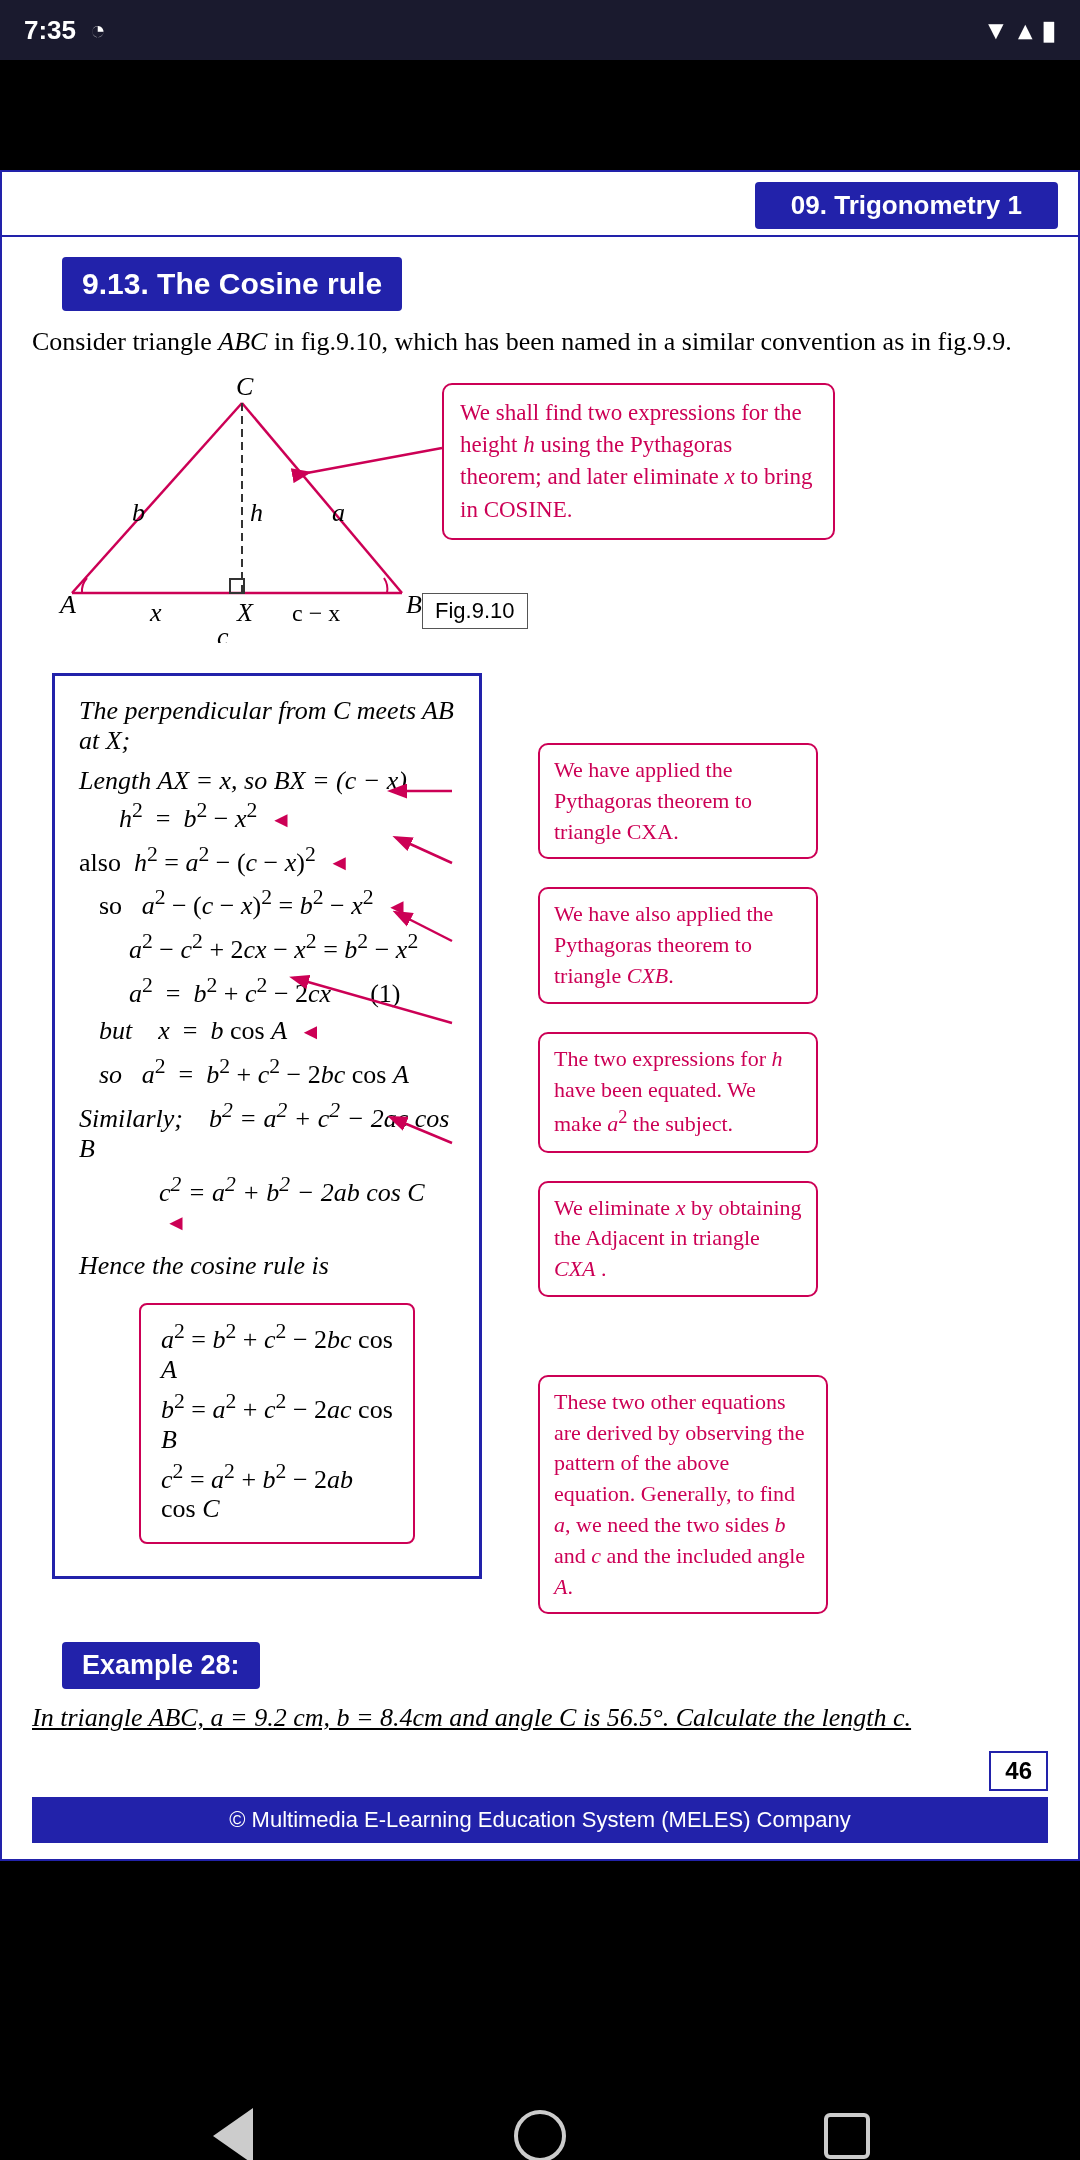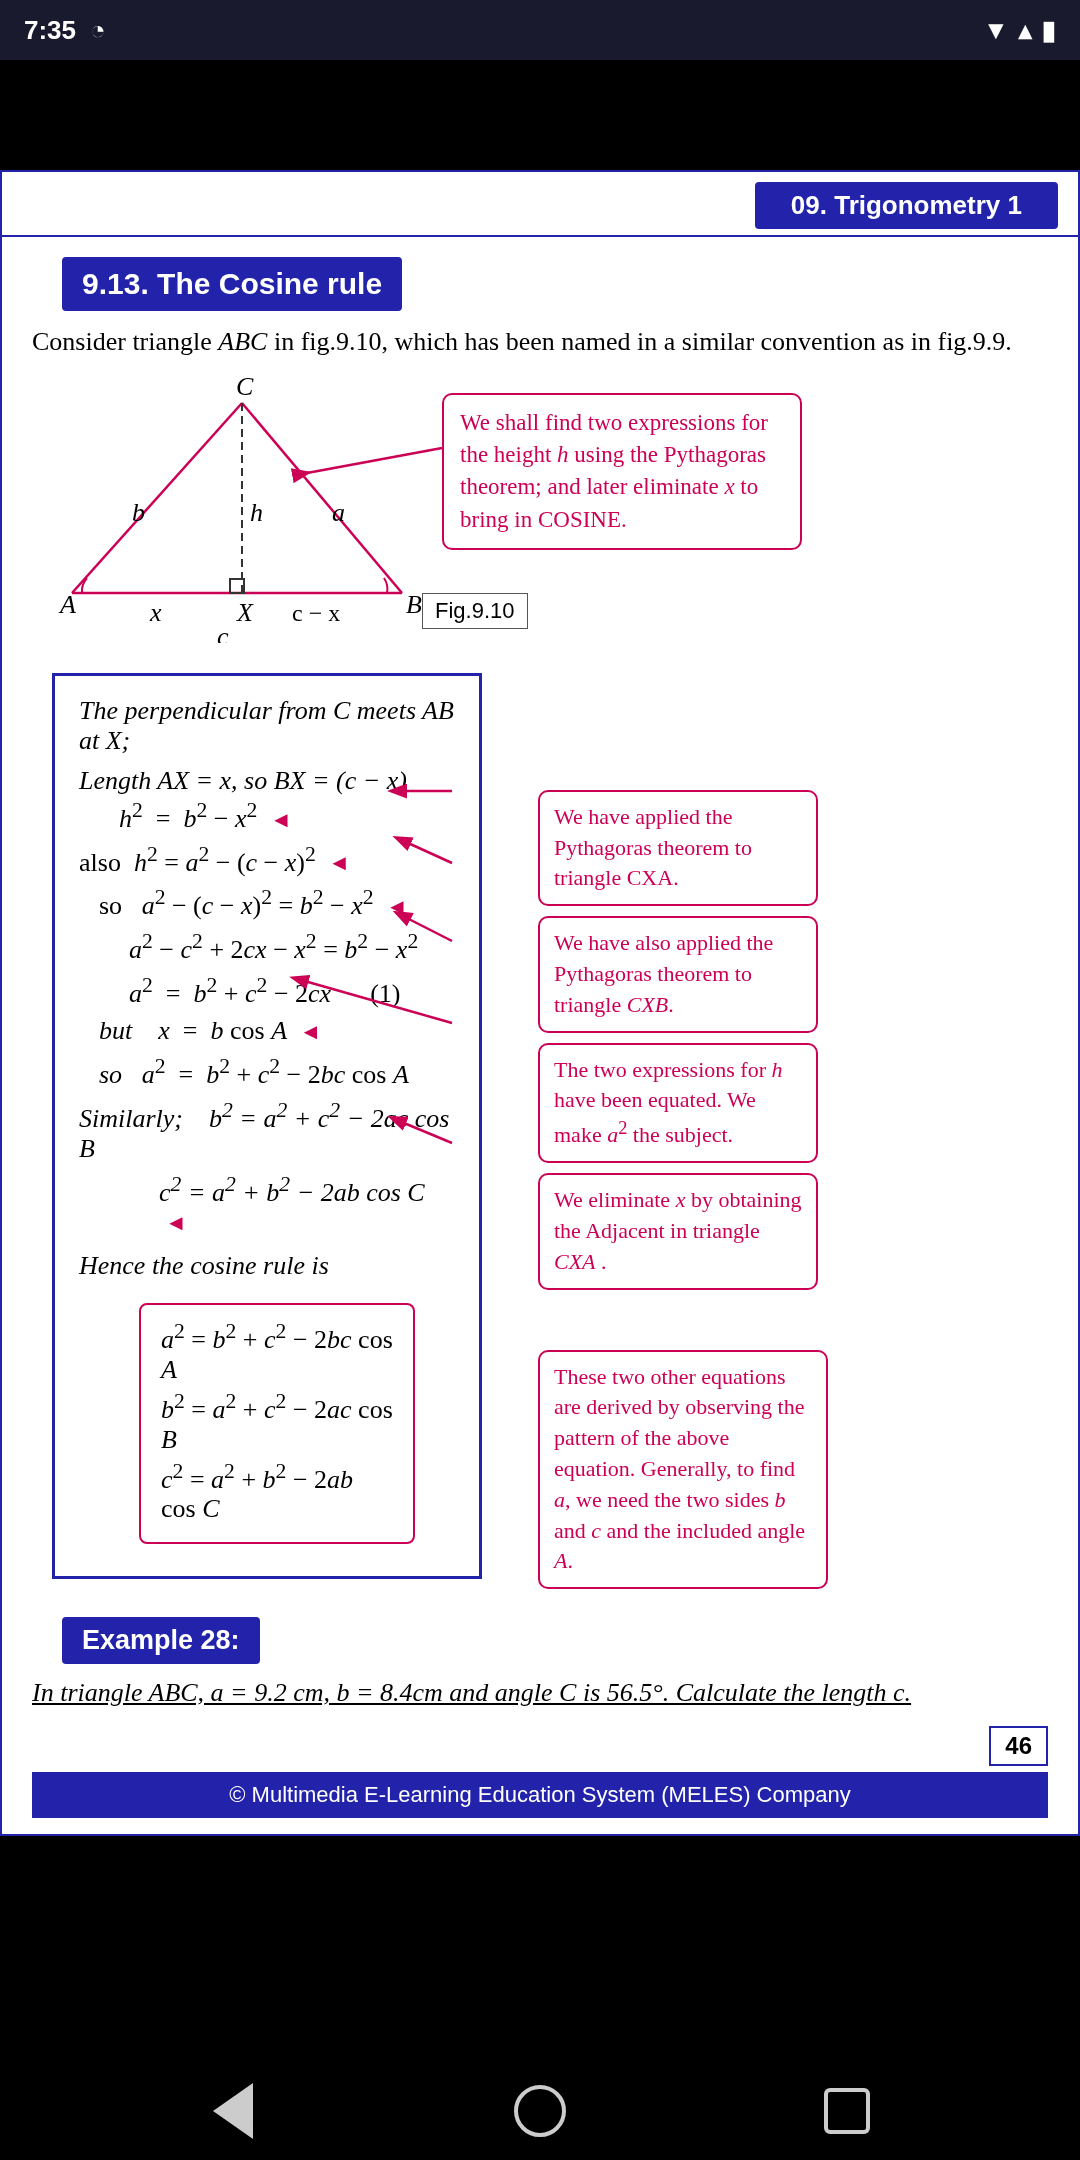--- a/index.html
+++ b/index.html
@@ -309,21 +309,21 @@
 
       <path d="M60,220 A20,20 0 0,1 65,205" stroke="#cc0055" stroke-width="2" fill="none"></path>
 
       <path d="M365,220 A20,20 0 0,0 362,205" stroke="#cc0055" stroke-width="2" fill="none"></path>
     </svg>
 
     <div style="position:absolute; left:420px; top:220px;">
       <span class="fig-label">Fig.9.10</span>
     </div>
 
-    <div class="annotation-box" style="position:absolute; left:440px; top:10px; width:360px;margin-top:10px;">
+    <div class="annotation-box" style="position:absolute; left:440px; top:10px; width:393px;">
       We shall find two expressions for the height <i>h</i> using the Pythagoras theorem; and later eliminate <i>x</i> to bring in COSINE.
     </div>
 
     <svg style="position:absolute; left:0; top:0; width:860px; height:270px; pointer-events:none;">
       <defs>
         <marker id="arr2" markerWidth="8" markerHeight="8" refX="2" refY="3" orient="auto">
           <path d="M8,0 L8,6 L0,3 z" fill="#cc0055"></path>
         </marker>
       </defs>
       <line x1="440" y1="75" x2="305" y2="100" stroke="#cc0055" stroke-width="2.5" marker-end="url(#arr2)"></line>
@@ -346,21 +346,21 @@
 
       <line x1="375" y1="175" x2="430" y2="200" stroke="#cc0055" stroke-width="2.5" marker-start="url(#arr3)"></line>
 
       <line x1="375" y1="250" x2="430" y2="278" stroke="#cc0055" stroke-width="2.5" marker-start="url(#arr3)"></line>
 
       <line x1="272" y1="315" x2="430" y2="360" stroke="#cc0055" stroke-width="2.5" marker-start="url(#arr3)"></line>
 
       <line x1="370" y1="455" x2="430" y2="480" stroke="#cc0055" stroke-width="2.5" marker-start="url(#arr3)"></line>
     </svg>
 
-    <div style="display: flex; align-items: flex-end; gap: 0;">
+    <div style="display: flex; align-items: flex-start; gap: 0;">
       <div class="blue-box" style="flex: 0 0 430px; min-height: 580px;">
         <p style="font-style:italic; margin-bottom:10px;"><span>The perpendicular from C meets AB at X;</span></p>
         <p style="font-style:italic; margin-bottom:2px;"><span>Length AX = x,  so  BX = (c − x)</span></p>
         <p style="margin-bottom:8px; padding-left:40px;">
           <i>h</i><sup>2</sup>&nbsp; = &nbsp;<i>b</i><sup>2</sup> − <i>x</i><sup>2</sup>
           <span style="color:#cc0055; font-size:22px; margin-left:6px;">◄</span>
         </p>
         <p style="margin-bottom:8px;">
           also &nbsp;<i>h</i><sup>2</sup> = <i>a</i><sup>2</sup> − (<i>c</i> − <i>x</i>)<sup>2</sup>
           <span style="color:#cc0055; font-size:22px; margin-left:6px;">◄</span>
@@ -391,21 +391,21 @@
         </p>
         <p style="margin-bottom:10px; font-style:italic;">Hence the cosine rule is</p>
         
         <div class="cosine-summary">
           <p><i>a</i><sup>2</sup> = <i>b</i><sup>2</sup> + <i>c</i><sup>2</sup> − 2<i>bc</i> cos <i>A</i></p>
           <p><i>b</i><sup>2</sup> = <i>a</i><sup>2</sup> + <i>c</i><sup>2</sup> − 2<i>ac</i> cos <i>B</i></p>
           <p><i>c</i><sup>2</sup> = <i>a</i><sup>2</sup> + <i>b</i><sup>2</sup> − 2<i>ab</i> cos <i>C</i></p>
         </div>
       </div>
 
-      <div style="flex: 1; padding-left: 16px; display: flex; flex-direction: column; padding-top: 80px;">
+      <div style="flex: 1; padding-left: 16px; display: flex; flex-direction: column; gap: 18px; padding-top: 80px;">
         <div class="deriv-annotation">
           <span>We have applied the Pythagoras theorem to triangle CXA.</span>
         </div>
         <div class="deriv-annotation" style="margin-top: 10px;">
           We have also applied the Pythagoras theorem to triangle <i>CXB</i>.
         </div>
         <div class="deriv-annotation" style="margin-top: 10px;">
           The two expressions for <i>h</i> have been equated. We make <i>a</i><sup>2</sup> the subject.
         </div>
         <div class="deriv-annotation" style="margin-top: 10px;">

